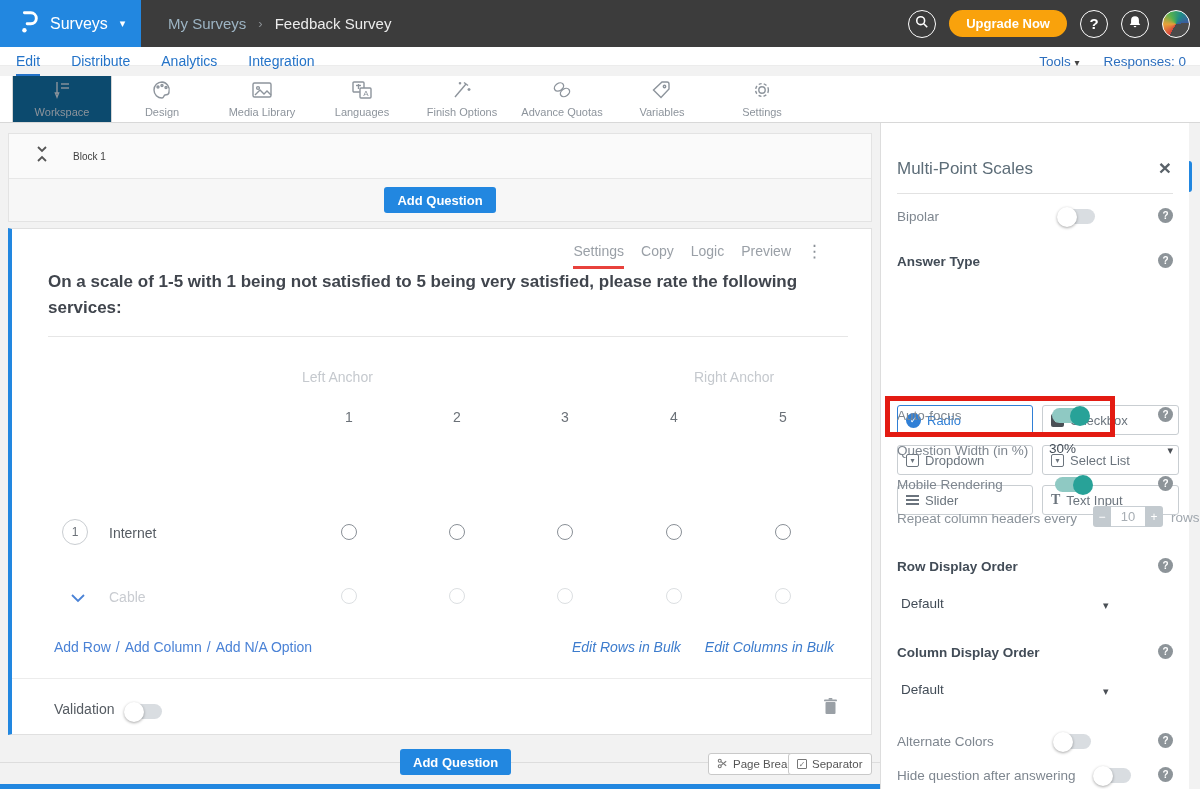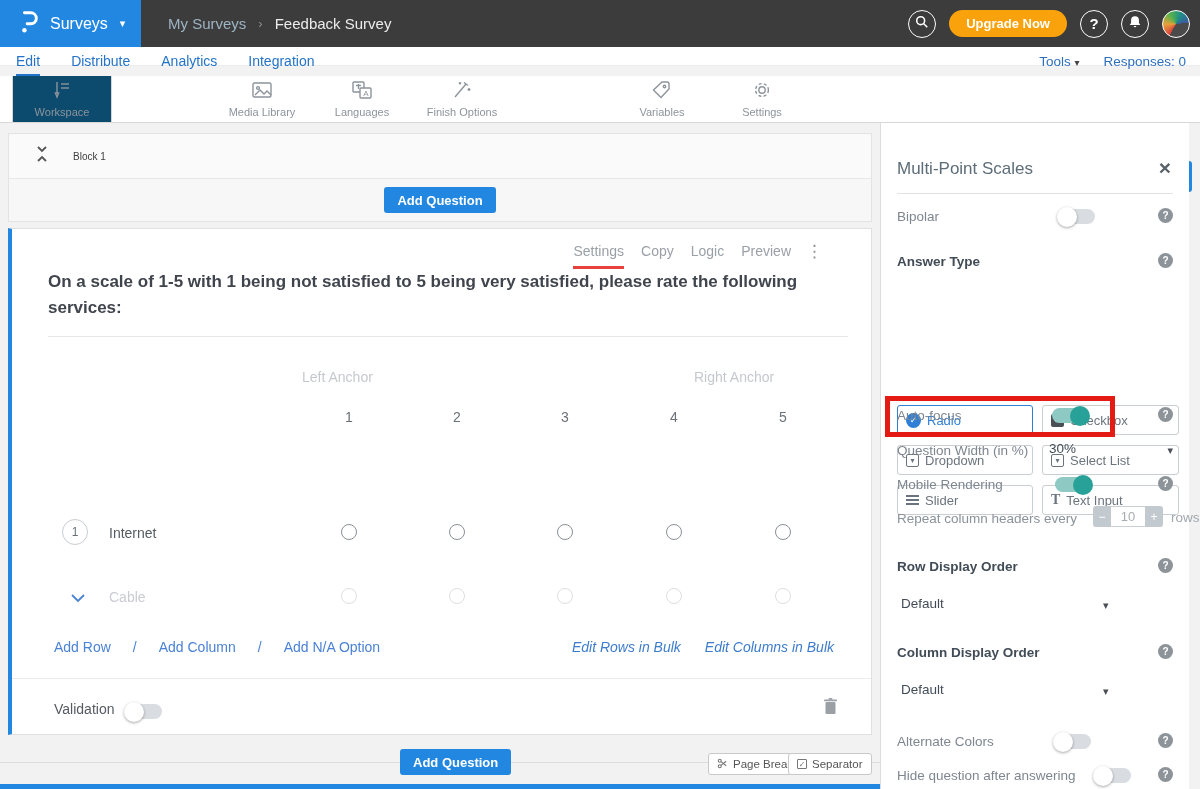--- a/index.html
+++ b/index.html
@@ -60,21 +60,21 @@
   .qtext { position:absolute; left:36px; top:40px; width:780px; font-size:17px; color:#40454d; line-height:1.55;font-weight:bold; }
   .qdivider { position:absolute; left:36px; top:107px; width:800px; border-top:1px solid #e6e6e6; }
   .anchor { position:absolute; top:140px; width:140px; font-size:14px; color:#c5c9ce; cursor:text; }
   .colnum { position:absolute; top:180px; width:40px; text-align:center; font-size:14px; color:#6b7178; }
   .radio { position:absolute; width:16px; height:16px; border:1.5px solid #8a9097; border-radius:50%; background:#fff; cursor:pointer; }
   .radio.faded { border-color:#dcdfe2; }
   .rowbadge { position:absolute; left:50px; top:290px; width:26px; height:26px; border:1px solid #c9cdd1; border-radius:50%; display:flex; align-items:center; justify-content:center; font-size:12px; color:#6b7178; background:#fff; }
   .rowlabel { position:absolute; left:97px; font-size:14px; color:#555b62; cursor:text; }
   .rowlabel.faded { color:#c9ccd1; }
   .rowchev { position:absolute; left:58px; top:360px; cursor:pointer; }
-  .links-left { position:absolute; left:42px; top:410px; font-size:14px; color:#4a82d6; display:flex; gap:22px; }
+  .links-left { position:absolute; left:42px; top:410px; font-size:14px; color:#4a82d6; display:flex; gap:5px; }
   .links-left span { cursor:pointer; }
   .links-right { position:absolute; right:37px; top:410px; font-size:14px; color:#3d7ccd; display:flex; gap:24px;font-style:italic; }
   .links-right span { cursor:pointer; }
   .vdivider { position:absolute; left:0; top:449px; width:100%; border-top:1px solid #ececec; }
   .validation-lbl { position:absolute; left:42px; top:472px; font-size:14px; color:#555b62; }
   .trash { position:absolute; right:33px; top:468px; cursor:pointer; }
 
   .footer-strip { position:absolute; left:0; top:612px; width:880px; height:50px; }
   .footer-line { position:absolute; left:0; top:27px; width:880px; border-top:1px solid #ddd; }
   .footer-addq { position:absolute; left:400px; top:14px; }
@@ -177,20 +177,29 @@
   <div class="toolbar">
     <div class="tool-item active" style="left:12px">
       <span><svg class="gray" width="22" height="20" viewBox="0 0 22 20">
             <line x1="6" y1="2" x2="6" y2="13"></line>
             <path d="M6 17 l-1.6 -4 h3.2 z"></path>
             <line x1="10" y1="4" x2="18" y2="4"></line>
             <line x1="10" y1="8" x2="18" y2="8"></line>
           </svg></span>
       <span class="lbl">Workspace</span>
     </div>
+    <div class="tool-item" style="left:112px">
+      <span><svg class="gray" width="22" height="20" viewBox="0 0 22 20">
+            <path d="M11 2 a8 8 0 1 0 0 16 c2 0 1.5-2.5 3-3 s4 .5 4-3 a8 8 0 0 0 -7 -10 z"></path>
+            <circle cx="7" cy="7" r="1"></circle>
+            <circle cx="11" cy="5.5" r="1"></circle>
+            <circle cx="15" cy="7.5" r="1"></circle>
+          </svg></span>
+      <span class="lbl">Design</span>
+    </div>
     <div class="tool-item" style="left:212px">
       <span><svg class="gray" width="22" height="20" viewBox="0 0 22 20">
             <rect x="2" y="3" width="18" height="14" rx="1.5"></rect>
             <circle cx="7" cy="8" r="1.4"></circle>
             <path d="M4 15 l5 -5 4 4 3 -3 4 4"></path>
           </svg></span>
       <span class="lbl">Media Library</span>
     </div>
     <div class="tool-item" style="left:312px">
       <span><svg class="gray" width="22" height="20" viewBox="0 0 22 20">
@@ -205,20 +214,27 @@
     <div class="tool-item" style="left:412px">
       <span><svg class="gray" width="22" height="20" viewBox="0 0 22 20">
             <line x1="4" y1="17" x2="15" y2="4"></line>
             <line x1="13" y1="2.5" x2="17" y2="5.5"></line>
             <line x1="18" y1="8" x2="18" y2="11"></line>
             <line x1="16.5" y1="9.5" x2="19.5" y2="9.5"></line>
             <line x1="9" y1="2" x2="9" y2="4.5"></line>
             <line x1="7.8" y1="3.2" x2="10.2" y2="3.2"></line>
           </svg></span>
       <span class="lbl">Finish Options</span>
+    </div>
+    <div class="tool-item" style="left:512px">
+      <span><svg class="gray" width="22" height="20" viewBox="0 0 22 20">
+            <ellipse cx="8" cy="7" rx="5" ry="3.6" transform="rotate(-35 8 7)"></ellipse>
+            <ellipse cx="14" cy="12.5" rx="5" ry="3.6" transform="rotate(-35 14 12.5)"></ellipse>
+          </svg></span>
+      <span class="lbl">Advance Quotas</span>
     </div>
     <div class="tool-item" style="left:612px">
       <span><svg class="gray" width="22" height="20" viewBox="0 0 22 20">
             <path d="M11 2 h5 a2 2 0 0 1 2 2 v5 l-8 8.5 -7.5 -7.5 z"></path>
             <circle cx="13.5" cy="6.5" r="1.2"></circle>
           </svg></span>
       <span class="lbl">Variables</span>
     </div>
     <div class="tool-item" style="left:712px">
       <span><svg class="gray" width="22" height="20" viewBox="0 0 22 20">

